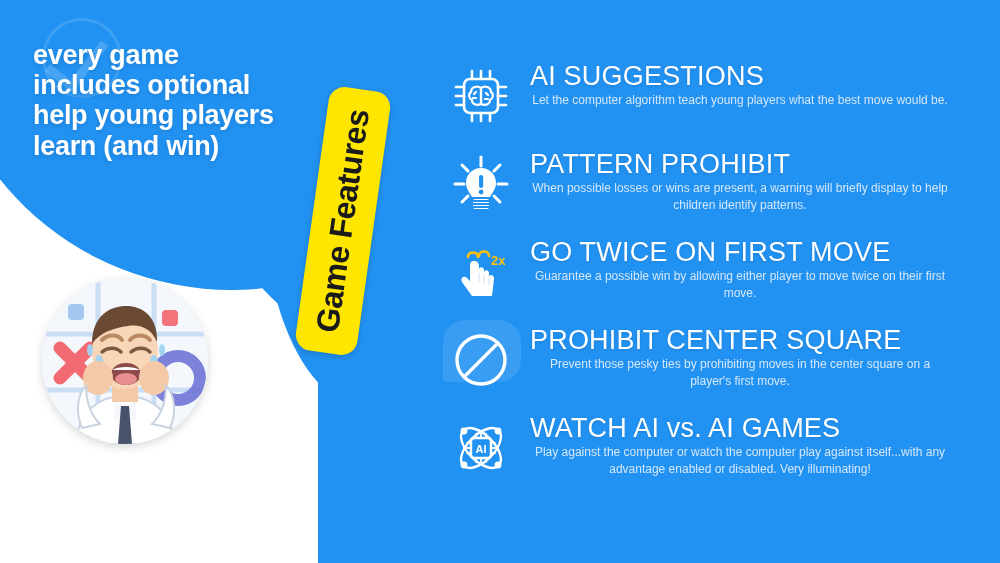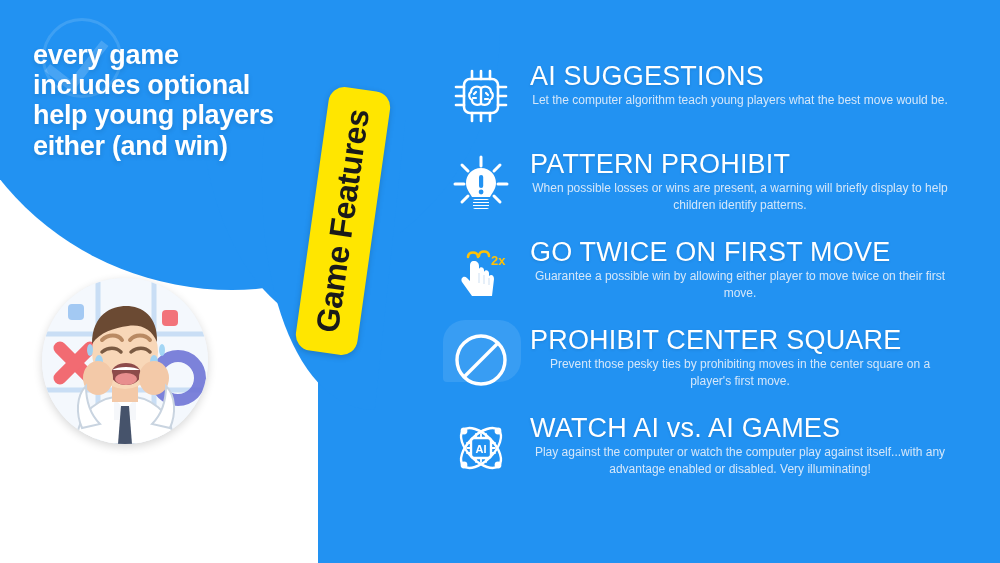--- a/index.html
+++ b/index.html
@@ -190,21 +190,21 @@
 
   <div class="watermark-check">
     <div class="tick"></div>
   </div>
   <div class="watermark-bubble"></div>
 
   <div class="headline">
     <span>every game</span>
     <span>includes optional</span>
     <span>help young players</span>
-    <span>either (and win)</span>
+    <span>learn (and win)</span>
   </div>
 
   <div class="banner">
     <div class="banner-label">Game Features</div>
   </div>
 
   <div class="avatar">
     <svg width="166" height="166" viewBox="0 0 166 166">
       <rect x="0" y="0" width="166" height="166" fill="#F4F8FD"></rect>
 

